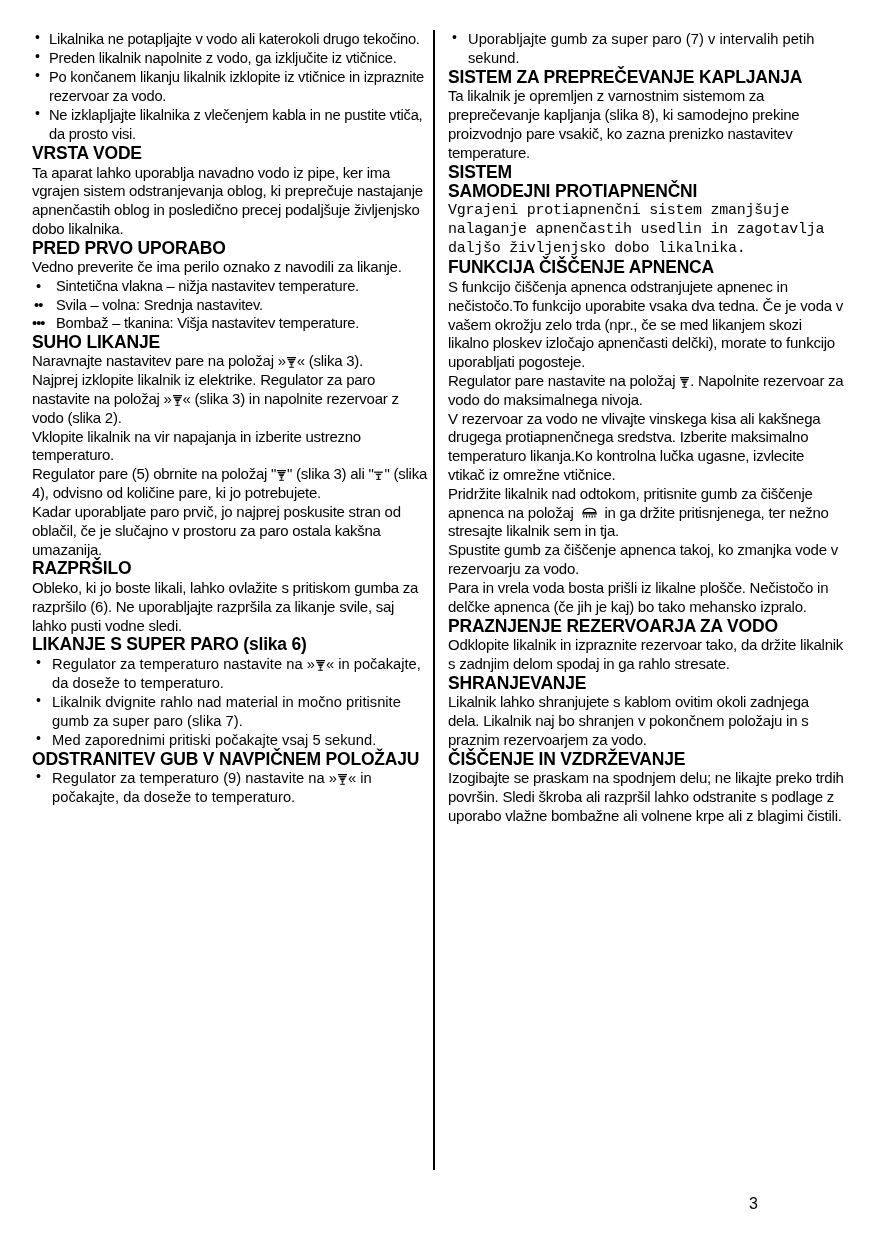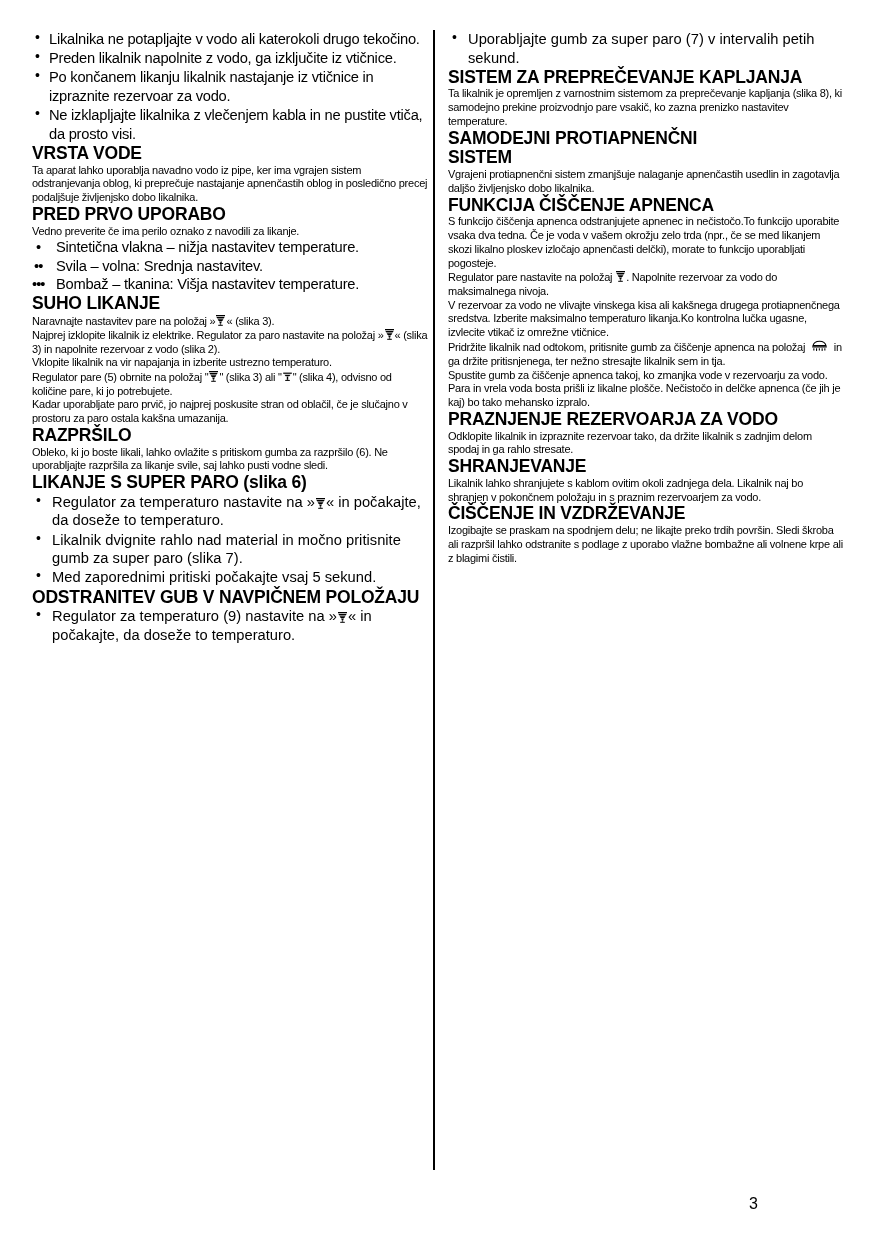--- a/index.html
+++ b/index.html
@@ -52,31 +52,31 @@
     letter-spacing:-0.2px;
     font-stretch:condensed;
   }
 
   
   .sp-head{margin-top:17px;margin-bottom:7px;}
   .sp-head-tight{margin-top:13px;margin-bottom:5px;}
 
   
   p.body{
-    font-size:11px;
+    font-size:15px;
     line-height:1.255;
     margin:0 0 0 0;
     padding:0;
     letter-spacing:-0.25px;
     text-align:left;
   }
   p.body + p.body{margin-top:0;}
 
   
-  .wide{letter-spacing:0.05px;}
+  .wide{letter-spacing:0.05px;font-family:Liberation Mono, monospace;}
 
   
   ul.bul{
     list-style:none;
     margin:0;
     padding:0;
   }
   ul.bul > li{
     position:relative;
     padding-left:20px;
@@ -164,21 +164,21 @@
 
   <div class="divider"></div>
 
   <div class="columns">
 
     <div class="col col-left">
 
       <ul class="bul tight">
         <li>Likalnika ne potapljajte v vodo ali katerokoli drugo tekočino.</li>
         <li>Preden likalnik napolnite z vodo, ga izključite iz vtičnice.</li>
-        <li>Po končanem likanju likalnik nastajanje iz vtičnice in izpraznite rezervoar za vodo.</li>
+        <li>Po končanem likanju likalnik izklopite iz vtičnice in izpraznite rezervoar za vodo.</li>
         <li>Ne izklapljajte likalnika z vlečenjem kabla in ne pustite vtiča, da prosto visi.</li>
       </ul>
 
       <h2 class="sec sp-head">VRSTA VODE</h2>
       <p class="body">Ta aparat lahko uporablja navadno vodo iz pipe, ker ima vgrajen sistem odstranjevanja oblog, ki preprečuje nastajanje apnenčastih oblog in posledično precej podaljšuje življenjsko dobo likalnika.</p>
 
       <h2 class="sec sp-head">PRED PRVO UPORABO</h2>
       <p class="body">Vedno preverite če ima perilo oznako z navodili za likanje.</p>
       <ul class="dots">
         <li class="d1">
@@ -262,22 +262,22 @@
 
     <div class="col col-right">
 
       <ul class="bul">
         <li>Uporabljajte gumb za super paro (7) v intervalih petih sekund.</li>
       </ul>
 
       <h2 class="sec sp-head">SISTEM ZA PREPREČEVANJE KAPLJANJA</h2>
       <p class="body">Ta likalnik je opremljen z varnostnim sistemom za preprečevanje kapljanja (slika 8), ki samodejno prekine proizvodnjo pare vsakič, ko zazna prenizko nastavitev temperature.</p>
 
+      <h2 class="sec sp-head-tight">SISTEM</h2>
       <h2 class="sec sp-head">SAMODEJNI PROTIAPNENČNI</h2>
-      <h2 class="sec sp-head-tight">SISTEM</h2>
       <p class="body wide">Vgrajeni protiapnenčni sistem zmanjšuje nalaganje apnenčastih usedlin in zagotavlja daljšo življenjsko dobo likalnika.</p>
 
       <h2 class="sec sp-head">FUNKCIJA ČIŠČENJE APNENCA</h2>
       <p class="body">S funkcijo čiščenja apnenca odstranjujete apnenec in nečistočo.To funkcijo uporabite vsaka dva tedna. Če je voda v vašem okrožju zelo trda (npr., če se med likanjem skozi likalno ploskev izločajo apnenčasti delčki), morate to funkcijo uporabljati pogosteje.</p>
       <p class="body"><span>Regulator pare  nastavite na položaj </span><span class="sym sym-steam"><svg viewBox="0 0 11 12">
               <path d="M1 1h9v1.3H1z"></path>
               <path d="M1.4 3.1h8.2l-1 1.5H2.4z"></path>
               <path d="M2.6 5.3h5.8l-1.1 1.6H3.7z"></path>
               <path d="M4 7.6h3l-.8 1.5H4.8z"></path>
               <rect x="4.8" y="9.3" width="1.4" height="1.3"></rect>

